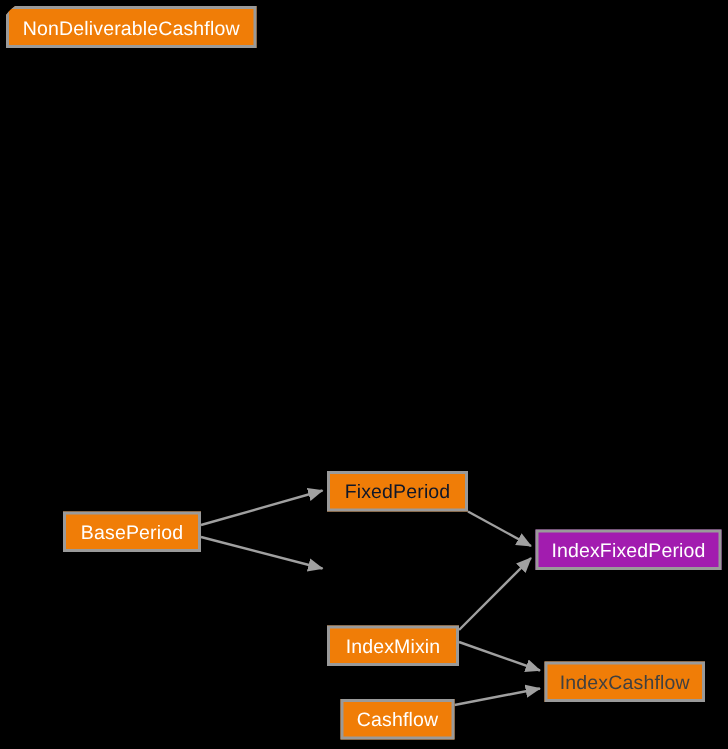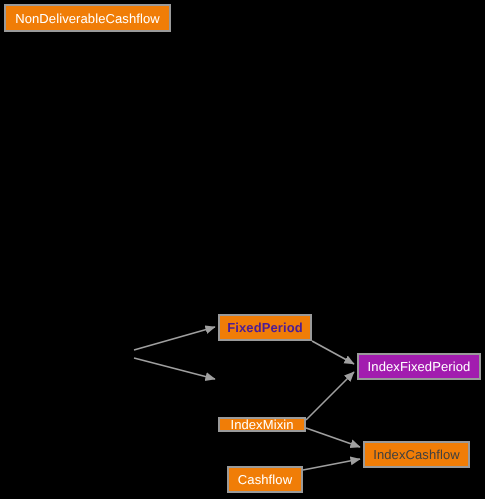--- a/index.html
+++ b/index.html
@@ -11,20 +11,21 @@
     width: 485px;
     height: 499px;
     font-family: "Liberation Sans", sans-serif;
   }
   #diagram {
     position: relative;
     width: 485px;
     height: 499px;
     background: #000000;
     overflow: hidden;
+    border-radius: 23px;
   }
   #edges {
     position: absolute;
     left: 0;
     top: 0;
     width: 485px;
     height: 499px;
     pointer-events: none;
   }
   .node {
@@ -65,31 +66,34 @@
         <line x1="306" y1="420" x2="354" y2="372" stroke="#a0a0a0" marker-end="url(#arrowhead)"></line>
         <line x1="306" y1="428" x2="360" y2="447" stroke="#a0a0a0" marker-end="url(#arrowhead)"></line>
         <line x1="303" y1="470" x2="360" y2="459" stroke="#a0a0a0" marker-end="url(#arrowhead)"></line>
       </g>
   </svg>
 
   <div class="node" style="left: 4px; top: 4px; width: 167px; height: 28px; background: rgb(240, 125, 7); border-color: rgb(154, 154, 154); color: rgb(255, 255, 255);">
     <span class="node-label">NonDeliverableCashflow</span>
   </div>
 
+  <div class="node" style="left: 42px; top: 341px; width: 92px; height: 27px; background: rgb(240, 125, 7); border-color: rgb(154, 154, 154); color: rgb(255, 255, 255);">
+    <span class="node-label">BasePeriod</span>
+  </div>
 
-  <div class="node" style="left: 218px; top: 314px; width: 94px; height: 27px; background: rgb(240, 125, 7); border-color: rgb(154, 154, 154); color: #4c1d95; font-weight: bold;">
+  <div class="node" style="left: 218px; top: 314px; width: 94px; height: 27px; background: rgb(240, 125, 7); border-color: rgb(154, 154, 154); color: #0f172a;">
     <span class="node-label">FixedPeriod</span>
   </div>
 
 
   <div class="node" style="left: 357px; top: 353px; width: 124px; height: 27px; background: #a21caf; border-color: rgb(154, 154, 154); color: rgb(255, 255, 255);">
     <span class="node-label">IndexFixedPeriod</span>
   </div>
 
-  <div class="node" style="left: 218px; top: 417px; width: 88px; height: 15px; background: rgb(240, 125, 7); border-color: rgb(154, 154, 154); color: rgb(255, 255, 255);">
+  <div class="node" style="left: 218px; top: 417px; width: 88px; height: 27px; background: rgb(240, 125, 7); border-color: rgb(154, 154, 154); color: rgb(255, 255, 255);">
     <span class="node-label">IndexMixin</span>
   </div>
 
   <div class="node" style="left: 363px; top: 441px; width: 107px; height: 27px; background: rgb(240, 125, 7); border-color: rgb(154, 154, 154); color: #404040;">
     <span class="node-label">IndexCashflow</span>
   </div>
 
   <div class="node" style="left: 227px; top: 466px; width: 76px; height: 27px; background: rgb(240, 125, 7); border-color: rgb(154, 154, 154); color: rgb(255, 255, 255);">
     <span class="node-label">Cashflow</span>
   </div>

